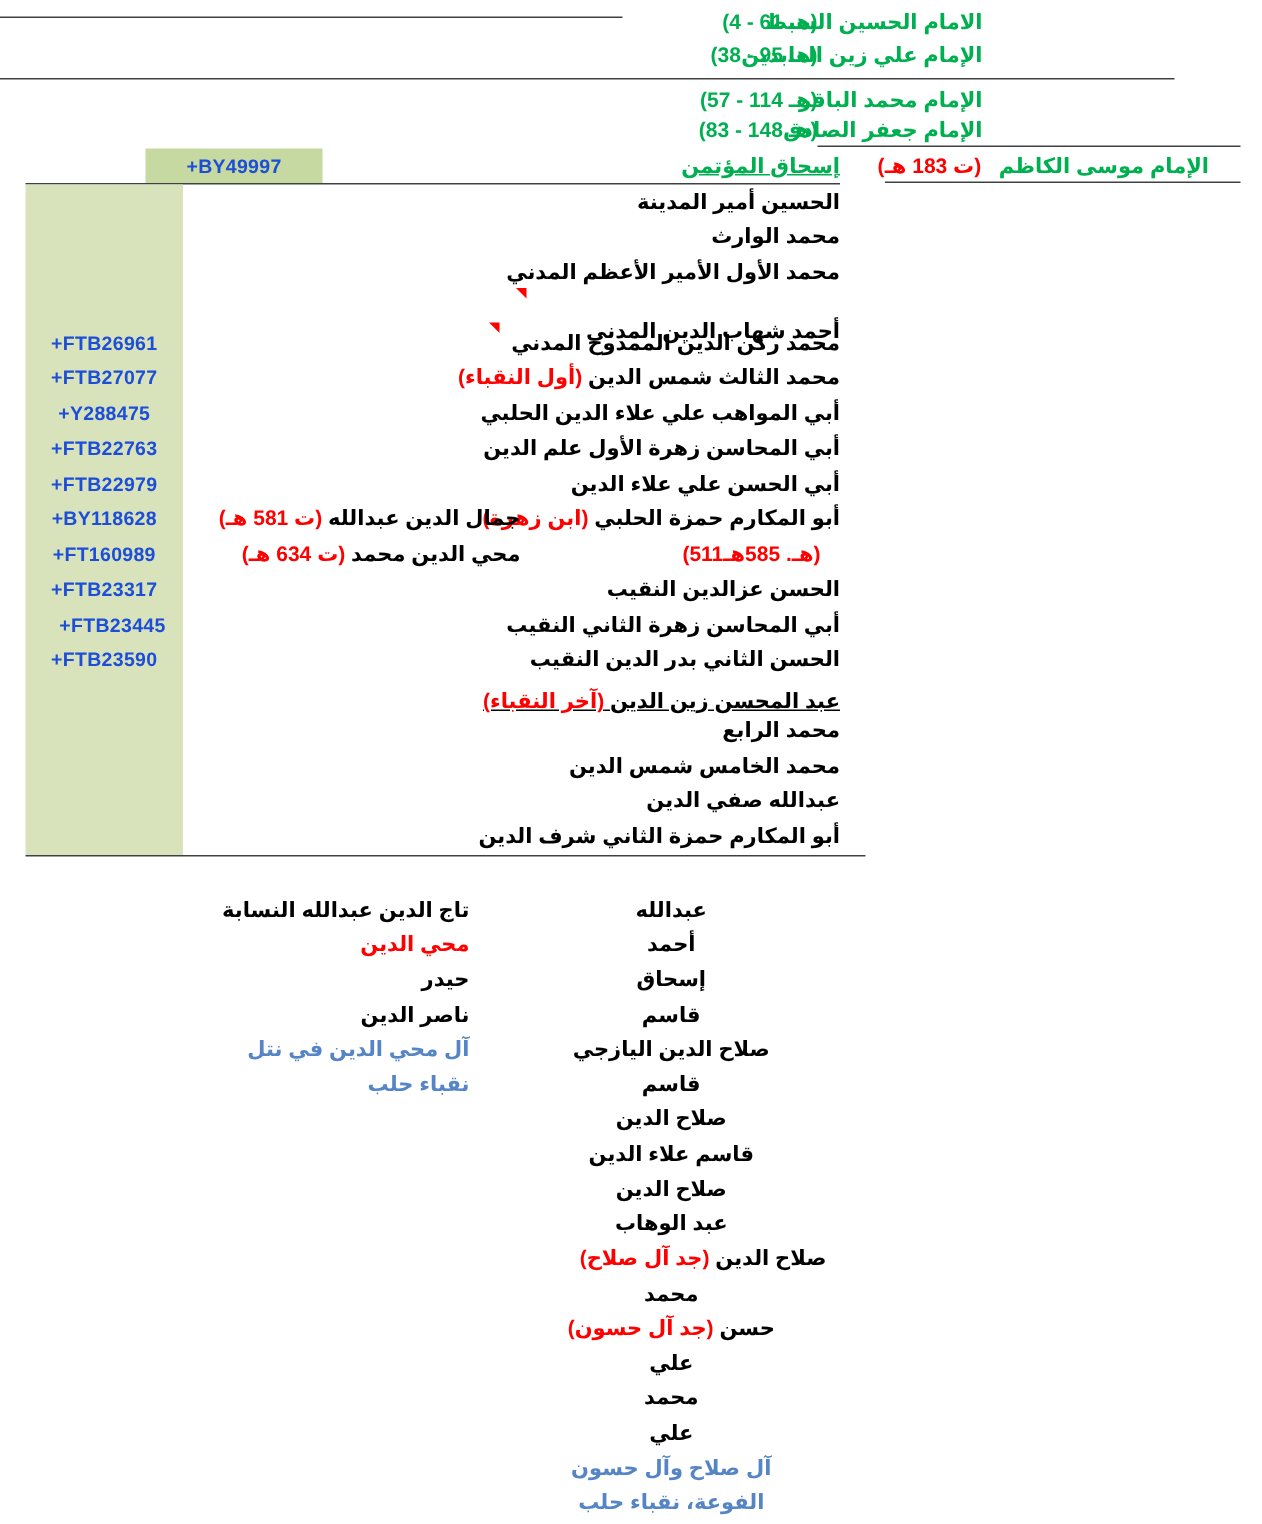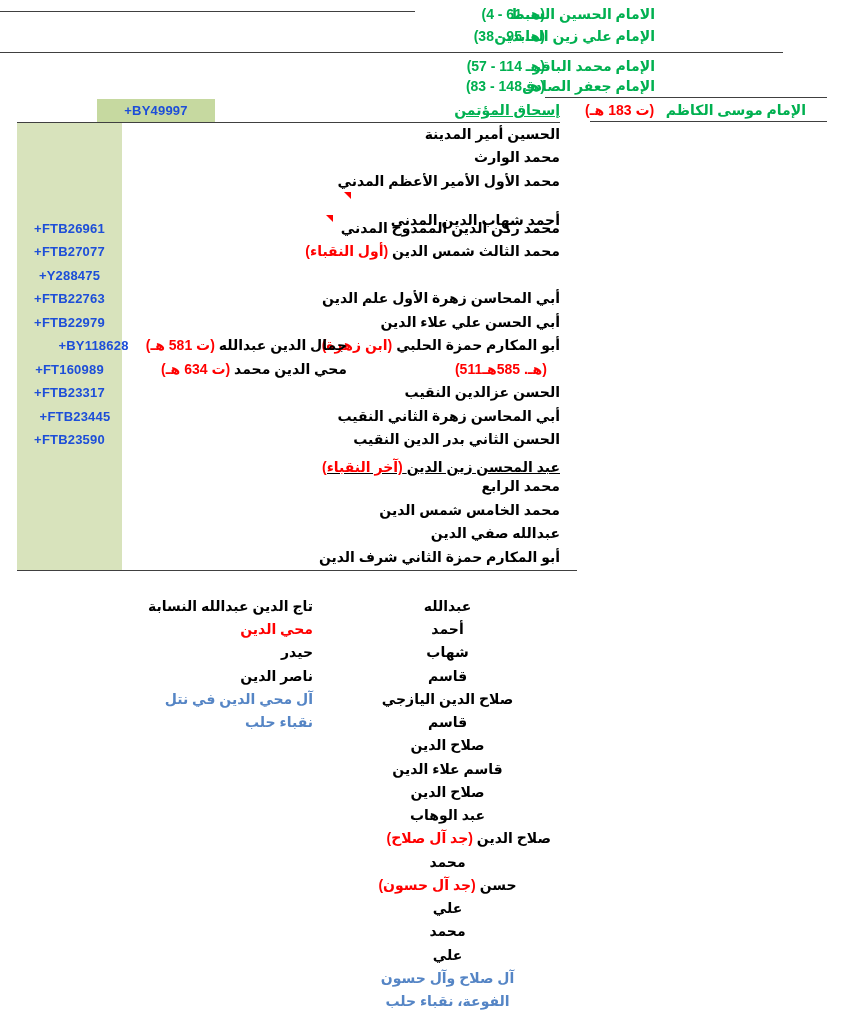--- a/index.html
+++ b/index.html
@@ -52,34 +52,35 @@
     <span class="red ltr">(ت 183 هـ)</span>
   </div>
   <div class="row ra green u" style="top:99px;right:281px;">إسحاق المؤتمن</div>
   <div class="greencell row code" style="left:97px;top:99px;width:118px;">BY49997+</div>
 
   <div class="row ctr code" style="top:217px;left:17px;width:105px;">FTB26961+</div>
   <div class="row ctr code" style="top:240px;left:17px;width:105px;">FTB27077+</div>
   <div class="row ctr code" style="top:264px;left:17px;width:105px;">Y288475+</div>
   <div class="row ctr code" style="top:287px;left:17px;width:105px;">FTB22763+</div>
   <div class="row ctr code" style="top:311px;left:17px;width:105px;">FTB22979+</div>
-  <div class="row ctr code" style="top:334px;left:17px;width:105px;padding-left:24px;">BY118628+</div>
+  <div class="row ctr code" style="top:334px;left:17px;width:105px;">BY118628+</div>
   <div class="row ctr code" style="top:358px;left:17px;width:105px;">FT160989+</div>
   <div class="row ctr code" style="top:381px;left:17px;width:105px;">FTB23317+</div>
   <div class="row ctr code" style="top:405px;left:17px;width:116px;">FTB23445+</div>
   <div class="row ctr code" style="top:428px;left:17px;width:105px;">FTB23590+</div>
 
   <div class="row ra" style="top:123px;right:281px;"><span>الحسين أمير المدينة</span></div>
   <div class="row ra" style="top:146px;right:281px;"><span>محمد الوارث</span></div>
   <div class="row ra" style="top:170px;right:281px;"><span>محمد الأول الأمير الأعظم المدني</span></div>
   <div class="row ra" style="top:209px;right:281px;margin-left:40px;"><span>أحمد شهاب الدين المدني</span></div>
   <div class="marker" style="top:192px;left:344px;"></div>
   <div class="row ra" style="top:217px;right:281px;"><span>محمد ركن الدين الممدوح المدني</span></div>
   <div class="marker" style="top:215px;left:326px;"></div>
   <div class="row ra" style="top:240px;right:281px;"><span>محمد الثالث شمس الدين</span> <span class="red">(أول النقباء)</span></div>
+  <div class="row ra" style="top:264px;right:281px;"><span>أبي المواهب علي علاء الدين الحلبي</span></div>
   <div class="row ra" style="top:287px;right:281px;"><span>أبي المحاسن زهرة الأول علم الدين</span></div>
   <div class="row ra" style="top:311px;right:281px;"><span>أبي الحسن علي علاء الدين</span></div>
   <div class="row ra" style="top:334px;right:281px;"><span>أبو المكارم حمزة الحلبي</span> <span class="red">(ابن زهرة)</span></div>
   <div class="row ra red ltr" style="top:358px;right:294px;">(511هـ. 585هـ)</div>
   <div class="row ra" style="top:381px;right:281px;"><span>الحسن عزالدين النقيب</span></div>
   <div class="row ra" style="top:405px;right:281px;"><span>أبي المحاسن زهرة الثاني النقيب</span></div>
   <div class="row ra" style="top:428px;right:281px;"><span>الحسن الثاني بدر الدين النقيب</span></div>
   <div class="row ra" style="top:456px;right:281px;text-decoration:underline;"><span>عبد المحسن زين الدين</span> <span class="red">(آخر النقباء)</span></div>
   <div class="row ra" style="top:475px;right:281px;"><span>محمد الرابع</span></div>
   <div class="row ra" style="top:499px;right:281px;"><span>محمد الخامس شمس الدين</span></div>
@@ -95,21 +96,21 @@
 
   <div class="row ra" style="top:595px;right:528px;">تاج الدين عبدالله النسابة</div>
   <div class="row ra red" style="top:618px;right:528px;">محي الدين</div>
   <div class="row ra" style="top:641px;right:528px;">حيدر</div>
   <div class="row ra" style="top:665px;right:528px;">ناصر الدين</div>
   <div class="row ra blue" style="top:688px;right:528px;">آل محي الدين في نتل</div>
   <div class="row ra blue" style="top:711px;right:528px;">نقباء حلب</div>
 
   <div class="row ctr" style="top:595px;left:340px;width:215px;"><span>عبدالله</span></div>
   <div class="row ctr" style="top:618px;left:340px;width:215px;"><span>أحمد</span></div>
-  <div class="row ctr" style="top:641px;left:340px;width:215px;"><span>شهاب</span></div>
+  <div class="row ctr" style="top:641px;left:340px;width:215px;"><span>إسحاق</span></div>
   <div class="row ctr" style="top:665px;left:340px;width:215px;"><span>قاسم</span></div>
   <div class="row ctr" style="top:688px;left:340px;width:215px;"><span>صلاح الدين اليازجي</span></div>
   <div class="row ctr" style="top:711px;left:340px;width:215px;"><span>قاسم</span></div>
   <div class="row ctr" style="top:734px;left:340px;width:215px;"><span>صلاح الدين</span></div>
   <div class="row ctr" style="top:758px;left:340px;width:215px;"><span>قاسم علاء الدين</span></div>
   <div class="row ctr" style="top:781px;left:340px;width:215px;"><span>صلاح الدين</span></div>
   <div class="row ctr" style="top:804px;left:340px;width:215px;"><span>عبد الوهاب</span></div>
   <div class="row ctr" style="top:827px;left:336px;width:215px;text-align:right;"><span>صلاح الدين</span> <span class="red">(جد آل صلاح)</span></div>
   <div class="row ctr" style="top:851px;left:340px;width:215px;"><span>محمد</span></div>
   <div class="row ctr" style="top:874px;left:340px;width:215px;"><span>حسن</span> <span class="red">(جد آل حسون)</span></div>

